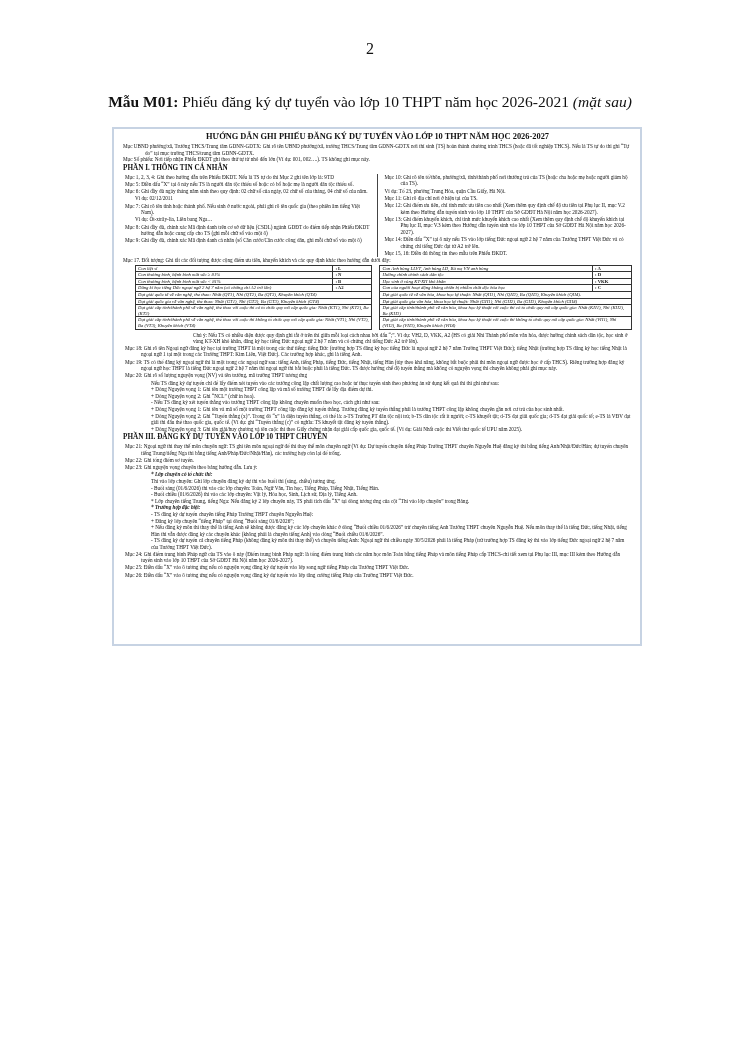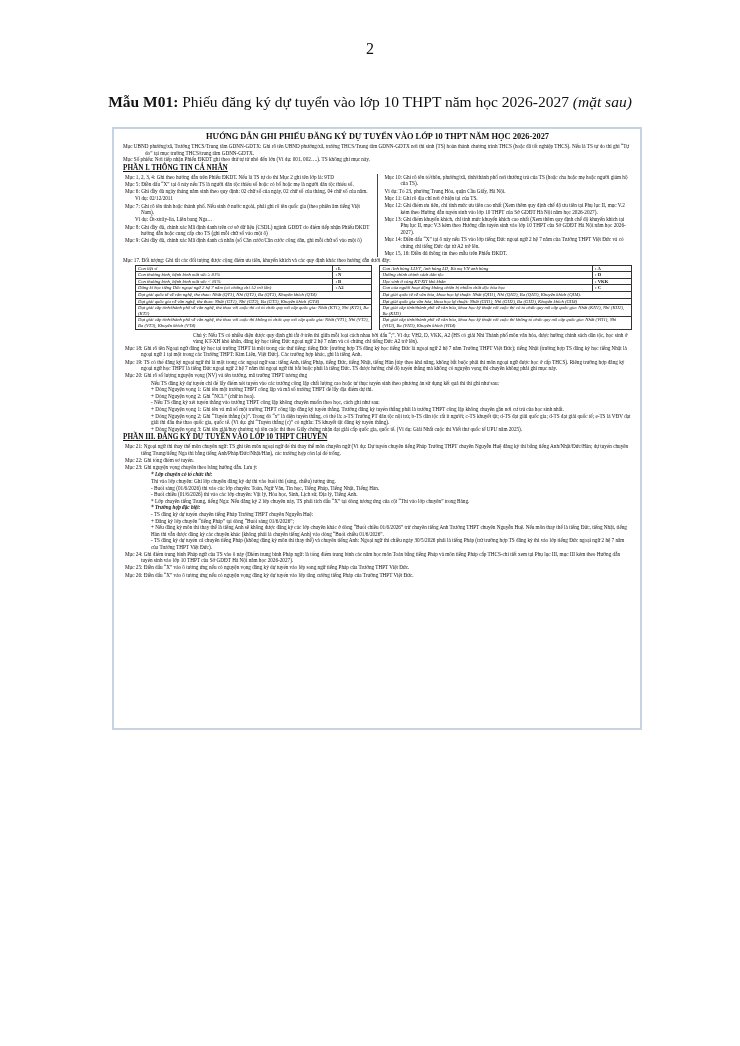--- a/index.html
+++ b/index.html
@@ -1,42 +1,42 @@
 <!DOCTYPE html>
 <html><head>
 <meta charset="utf-8">
 <style>
   html,body{margin:0;padding:0;background:#fff;}
   body{width:740px;height:1046px;position:relative;font-family:"Liberation Serif","DejaVu Serif",serif;color:#111;overflow:hidden;}
   .pageno{position:absolute;top:40px;left:0;width:740px;text-align:center;font-size:16px;}
   .formtitle{position:absolute;top:93px;left:0;width:740px;text-align:center;font-size:15.5px;}
   .formtitle b{font-weight:bold;}
-  .frame{position:absolute;left:112px;top:127px;width:530px;height:603px;border:2px solid #c7d3e3;box-sizing:border-box;padding:2px 8px 0 9px;font-size:5.2px;line-height:6.6px;}
+  .frame{position:absolute;left:112px;top:127px;width:530px;height:519px;border:2px solid #c7d3e3;box-sizing:border-box;padding:2px 8px 0 9px;font-size:5.2px;line-height:6.6px;}
   .h1{text-align:center;font-weight:bold;font-size:8.4px;line-height:11px;margin-bottom:1px;}
   .p{margin:0;}
   .ind{padding-left:22px;text-indent:-22px;}
-  .sec{font-weight:bold;font-size:7.2px;line-height:9px;margin:1px 0 1px 0;text-decoration:underline;}
+  .sec{font-weight:bold;font-size:7.2px;line-height:9px;margin:1px 0 1px 0;}
   .cols{display:flex;}
   .col{flex:1;}
   .col.l{padding-right:4px;border-right:0.6px solid #444;margin-right:5px;}
   .item{padding-left:18px;text-indent:-16px;margin-bottom:0.6px;}
   i{}
   .tables{display:flex;gap:7px;margin:1px 0 2px 12px;}
   table{border-collapse:collapse;font-size:4.7px;line-height:5.6px;font-style:italic;}
   td{border:0.6px solid #333;padding:0 2px;vertical-align:top;}
   td.code{font-weight:bold;font-style:normal;white-space:nowrap;width:34px;}
   .sub{padding-left:28px;}
 </style>
 </head>
 <body>
 
 <div class="pageno">2</div>
 
 <div class="formtitle">
-  <b>Mẫu M01:</b><span> Phiếu đăng ký dự tuyển vào lớp 10 THPT năm học 2026-2027 </span><i>(mặt sau)</i>
+  <b>Mẫu M01:</b><span> Phiếu đăng ký dự tuyển vào lớp 10 THPT năm học 2026-2021 </span><i>(mặt sau)</i>
 </div>
 
 <div class="frame">
   <div class="h1">HƯỚNG DẪN GHI PHIẾU ĐĂNG KÝ DỰ TUYỂN VÀO LỚP 10 THPT NĂM HỌC 2026-2027</div>
   <p class="p ind">Mục UBND phường/xã, Trường THCS/Trung tâm GDNN-GDTX: Ghi rõ tên UBND phường/xã, trường THCS/Trung tâm GDNN-GDTX nơi thí sinh (TS) hoàn thành chương trình THCS (hoặc đã tốt nghiệp THCS). Nếu là TS tự do thì ghi “Tự do” tại mục trường THCS/trung tâm GDNN-GDTX.</p>
   <p class="p ind">Mục Số phiếu: Nơi tiếp nhận Phiếu ĐKDT ghi theo thứ tự từ nhỏ đến lớn (Ví dụ: 001, 002….). TS không ghi mục này.</p>
 
   <div class="sec">PHẦN I. THÔNG TIN CÁ NHÂN</div>
   <div class="cols">
     <div class="col l">

